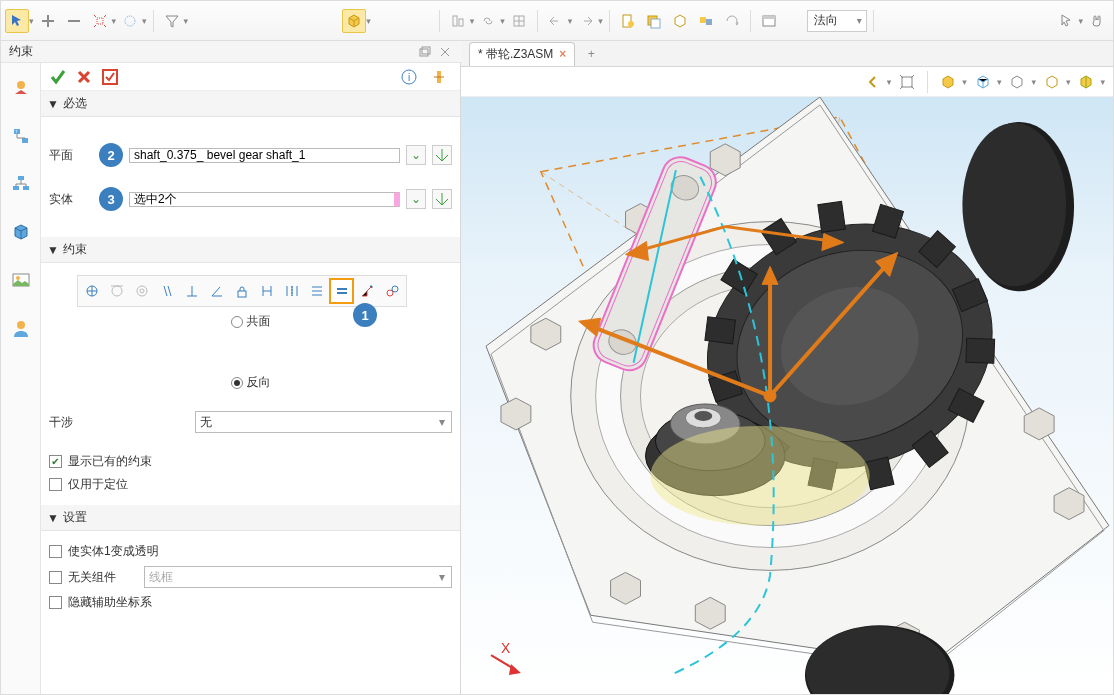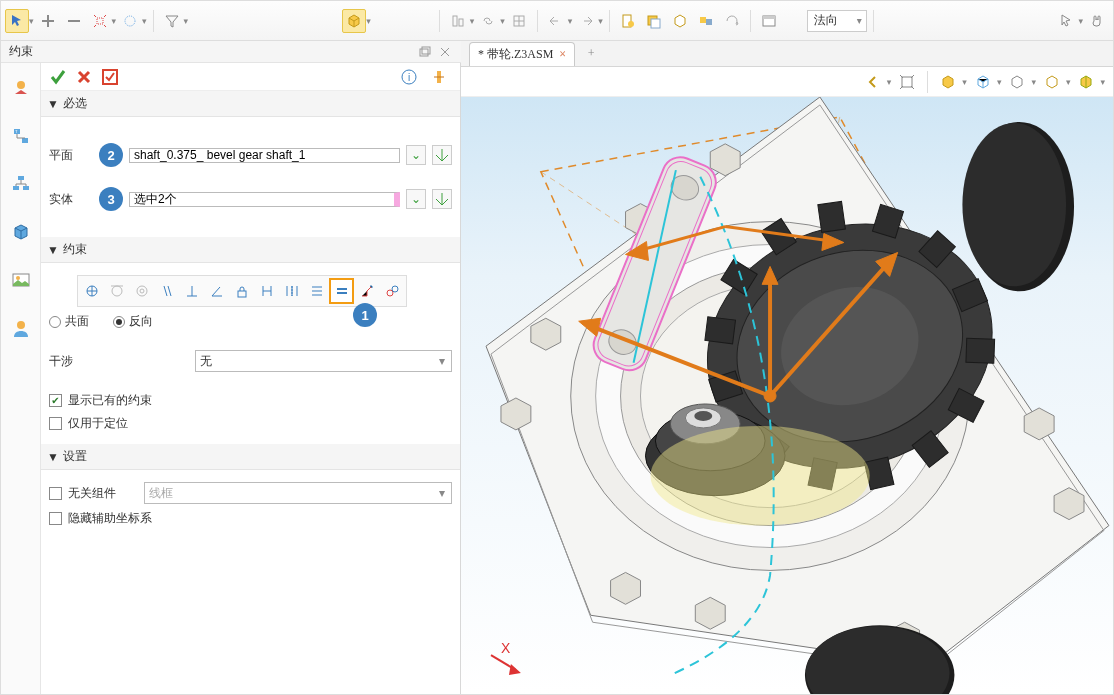--- a/index.html
+++ b/index.html
@@ -31,30 +31,30 @@
   .section-body { padding: 6px 8px; }
   .row { display: flex; align-items: center; margin: 20px 0; gap: 6px; }
   .row label { width: 44px; color: #333; }
   .numbadge { width: 24px; height: 24px; border-radius: 50%; background: #3b7fbf; color: #fff; display: flex; align-items: center; justify-content: center; font-weight: bold; font-size: 13px; }
   .txt-input { flex: 1; height: 15px; border: 1px solid #bbb; padding: 0 4px; font-size: 12px; background: #fff; }
   .txt-input.pink { border-right: 6px solid #f7a8e0; }
   .mini { width: 20px; height: 20px; display: flex; align-items: center; justify-content: center; border: 1px solid #ccc; background: #f8f8f8; cursor: pointer; }
   .constraint-toolbar { display: flex; gap: 0; border: 1px solid #ddd; padding: 2px; margin: 6px 0; background: #fafafa; align-items: center; }
   .ctb { width: 26px; height: 26px; display: flex; align-items: center; justify-content: center; cursor: pointer; border: 1px solid transparent; }
   .ctb.sel { border: 2px solid #f39c12; background: #fff; }
-  .radio-row { display: flex; align-items: center; gap: 24px; margin: 6px 0; }
+  .radio-row { display: flex; align-items: center; gap: 44px; margin: 6px 0; flex-direction: column; }
   .radio-row label { display: flex; align-items: center; gap: 4px; width: auto; }
   .combo { height: 22px; border: 1px solid #bbb; background: #fff; flex: 1; padding: 0 4px; display: flex; align-items: center; position: relative; }
   .combo::after { content: "▾"; position: absolute; right: 6px; color: #888; }
   .chk-row { display: flex; align-items: center; gap: 6px; margin: 6px 0; }
   .chkbox { width: 13px; height: 13px; border: 1px solid #888; background: #fff; display: inline-flex; align-items: center; justify-content: center; font-size: 10px; color: #2a7a2a; }
   .chkbox.checked::after { content: "✔"; }
 
   
-  .doc-tabbar { position: absolute; top: 40px; left: 460px; right: 0; height: 26px; background: #f3f3f3; border-bottom: 1px solid #d6d6d6; display: flex; align-items: center; padding-left: 8px; font-family: Liberation Serif, serif; }
+  .doc-tabbar { position: absolute; top: 40px; left: 460px; right: 0; height: 26px; background: #f3f3f3; border-bottom: 1px solid #d6d6d6; display: flex; align-items: center; padding-left: 8px; }
   .doc-tab { height: 24px; background: #fff; border: 1px solid #c9c9c9; border-bottom: none; padding: 0 8px; display: flex; align-items: center; gap: 6px; font-size: 12px; border-radius: 4px 4px 0 0; }
   .doc-tab .close { color: #d86; font-weight: bold; cursor: pointer; }
   .tab-add { width: 20px; height: 20px; margin-left: 6px; display: flex; align-items: center; justify-content: center; color: #888; cursor: pointer; }
 
   
   .view-toolbar { position: absolute; top: 66px; left: 460px; right: 0; height: 30px; background: #fff; border-bottom: 1px solid #eee; display: flex; align-items: center; justify-content: flex-end; padding-right: 8px; gap: 4px; }
 
   
   .viewport { position: absolute; top: 96px; left: 460px; right: 0; bottom: 0; background: linear-gradient(#cfe6f5,#e9f3fa 30%,#fff); overflow: hidden; }
   .vp-svg { width: 100%; height: 100%; }
@@ -440,20 +440,24 @@
     </div>
   </div>
 
   <div class="section-head">
     <span>▼</span>
     <span>设置</span>
   </div>
   <div class="section-body">
     <div class="chk-row">
       <span class="chkbox"></span>
+      <span>使实体1变成透明</span>
+    </div>
+    <div class="chk-row">
+      <span class="chkbox"></span>
       <span style="width:70px;display:inline-block;">无关组件</span>
       <div class="combo" style="flex:1;color:#aaa;">
           <span>线框</span>
         </div>
     </div>
     <div class="chk-row">
       <span class="chkbox"></span>
       <span>隐藏辅助坐标系</span>
     </div>
   </div>

